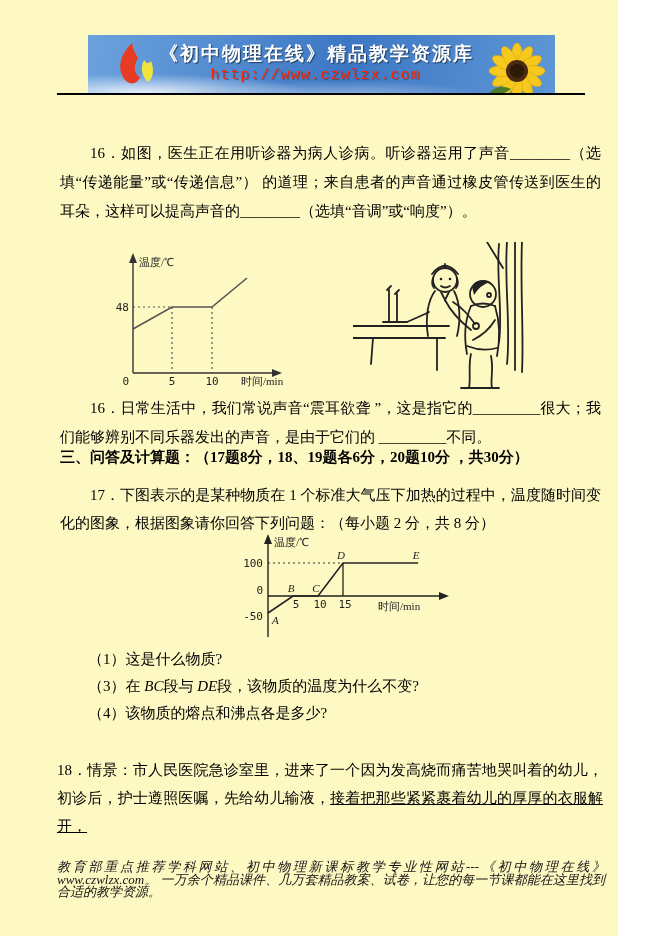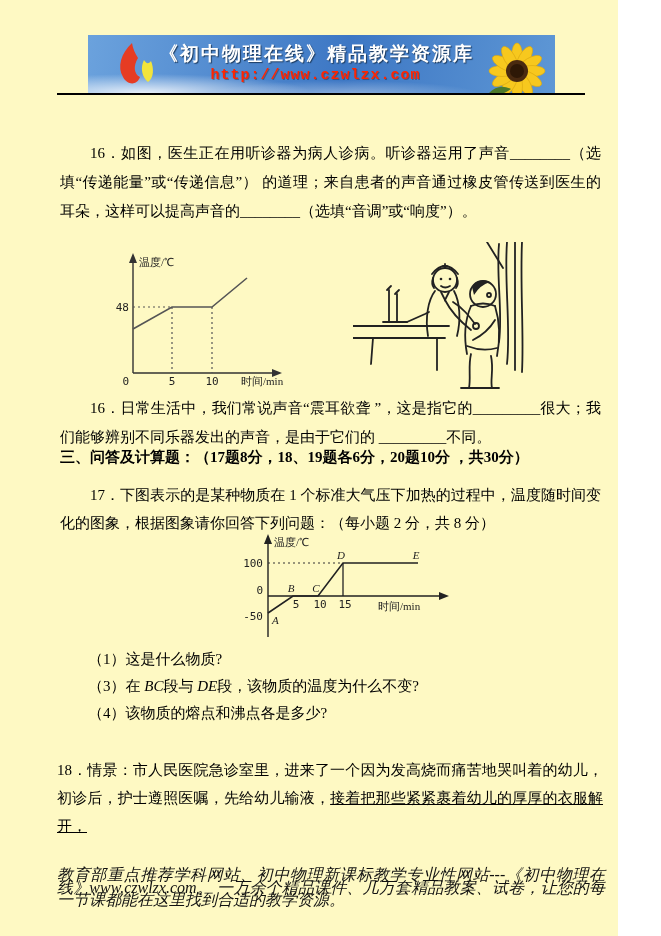--- a/index.html
+++ b/index.html
@@ -10,36 +10,36 @@
   .banner{position:absolute;left:88px;top:35px;width:467px;height:58px;overflow:hidden;
     background:
       radial-gradient(ellipse 60% 55% at 12% 100%, rgba(255,255,255,.85), rgba(255,255,255,0) 60%),
       radial-gradient(ellipse 50% 45% at 55% 105%, rgba(255,255,255,.45), rgba(255,255,255,0) 60%),
       linear-gradient(100deg,#6ba2dd 0%, #3d77c4 55%, #5e97d5 100%);}
   .banner-logo{position:absolute;left:22px;top:6px;}
   .banner-title{position:absolute;left:60px;right:70px;top:6px;text-align:center;
       font-size:19px;font-weight:bold;color:#fff;letter-spacing:2px;
       text-shadow:1px 1px 1px #1c3a5e;}
   .banner-url{position:absolute;left:58px;right:70px;top:32px;text-align:center;
-      font-family:"Liberation Mono",monospace;font-size:15px;font-weight:bold;color:#ff2400;
+      font-family:"Liberation Mono",monospace;font-size:15px;font-weight:normal;color:#ff2400;
       text-shadow:1px 1px 0 rgba(60,20,0,.35);letter-spacing:1px;}
   .banner-sunflower{position:absolute;right:2px;bottom:-4px;}
 
   .hrule{position:absolute;left:57px;top:93px;width:528px;height:2px;background:#000;}
 
   
   .para{position:absolute;font-size:15px;line-height:29px;text-align:justify;}
   .indent{text-indent:2em;}
   .bold{font-weight:bold;}
   .it{font-style:italic;font-family:"Liberation Serif",serif;}
   .ul{text-decoration:underline;}
   .subq{position:absolute;left:88px;top:646px;width:480px;font-size:15px;}
   .subq div{height:27px;line-height:27px;}
-  .footer{position:absolute;left:57px;top:861px;width:548px;font-size:16px;line-height:12.5px;
-      font-style:italic;text-align:justify;color:#111;margin-top:8px;}
+  .footer{position:absolute;left:57px;top:861px;width:548px;font-size:13px;line-height:12.5px;
+      font-style:italic;text-align:justify;color:#111;}
 
   
   .graph{position:absolute;}
   .graph text{font-size:11px;fill:#222;font-family:"DejaVu Sans Mono",monospace;}
   .graph text.cjk{font-family:"Liberation Serif",serif;}
   .graph text.pt{font-style:italic;font-family:"Liberation Serif",serif;font-size:11px;}
   .sketch{position:absolute;}
 </style>
 </head>
 <body>

